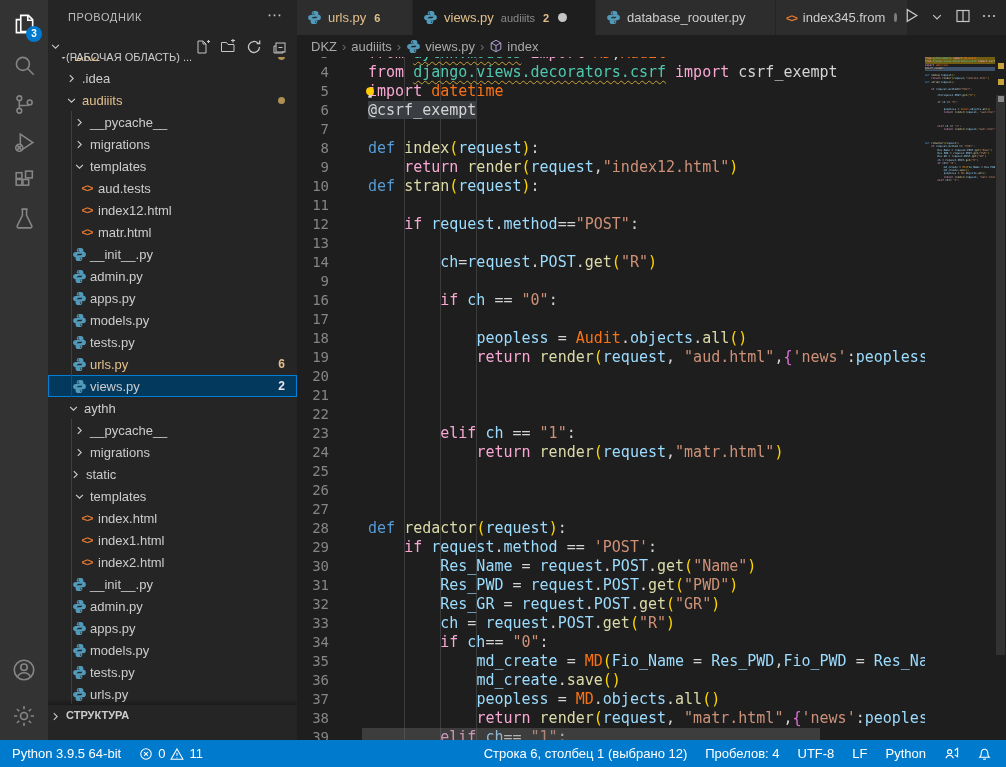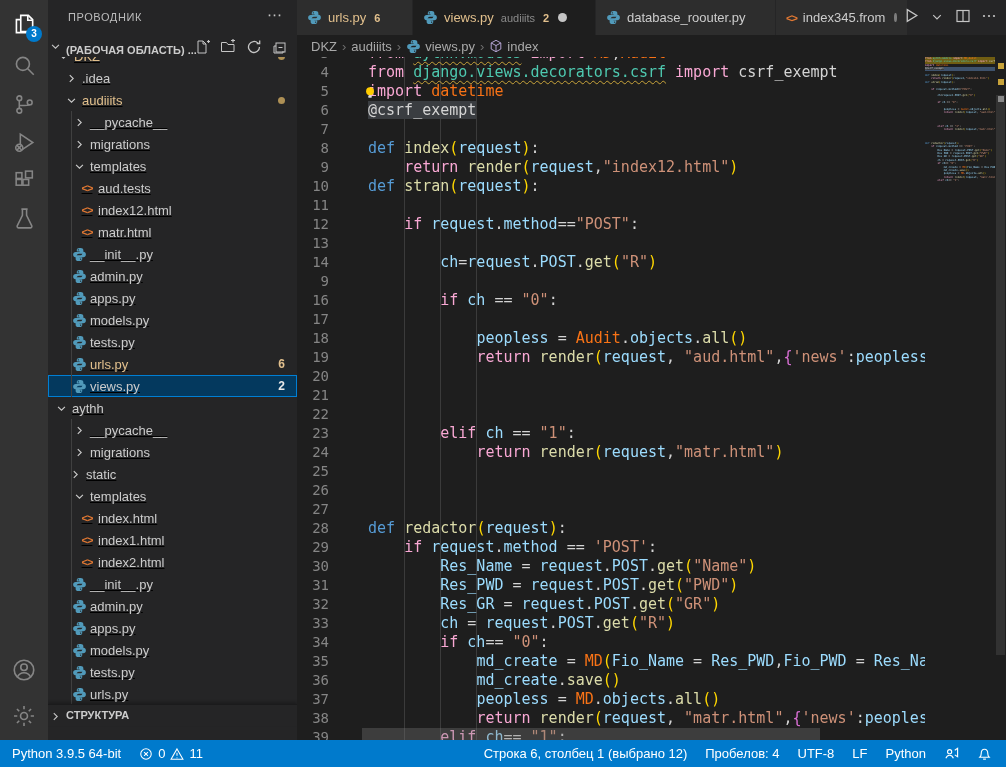--- a/index.html
+++ b/index.html
@@ -13,25 +13,25 @@
   .act-item svg { display:block; }
   .act-badge { position:absolute; right:6px; bottom:2px; min-width:16px; height:16px; border-radius:9px; background:#007acc; color:#fff; font-size:10px; line-height:16px; text-align:center; font-weight:bold; }
 
   
   #sidebar { position:absolute; left:48px; top:0; width:249px; height:740px; background:#252526; z-index:4; overflow:hidden; }
   #sb-title { position:absolute; left:0; top:0; width:100%; height:35px; }
   #sb-title .t { position:absolute; left:20px; top:11px; font-size:11px; color:#bbbbbb; letter-spacing:.6px; }
   #sb-title .more { position:absolute; right:14px; top:6px; color:#c5c5c5; font-size:15px; letter-spacing:1px; cursor:pointer; }
   #sb-section { position:absolute; left:0; top:35px; width:100%; height:22px; }
   #sb-section .chev { position:absolute; left:2px; top:3px; color:#c5c5c5; }
-  #sb-section .t { position:absolute; left:18px; top:9px; font-size:11px; font-weight:bold; color:#cccccc; white-space:nowrap; }
+  #sb-section .t { position:absolute; left:18px; top:16px; font-size:11px; font-weight:normal; color:#cccccc; white-space:nowrap; }
   .sb-actions { position:absolute; right:8px; top:3px; display:flex; gap:8px; color:#c5c5c5; }
   .sb-actions span { cursor:pointer; width:18px; height:18px; display:flex; align-items:center; justify-content:center; }
 
-  #tree { position:absolute; left:0; top:57px; width:100%; height:669px; overflow:hidden;text-decoration:underline; }
+  #tree { position:absolute; left:0; top:57px; width:100%; height:669px; overflow:hidden; }
   #tree-inner { margin-top:-12px; position:relative; }
   .trow { position:relative; height:22px; display:flex; align-items:center; font-size:13px; color:#cccccc; cursor:pointer; white-space:nowrap; }
   .trow .chev { width:18px; height:16px; flex:none; display:flex; align-items:center; justify-content:center; color:#cccccc; }
   .trow .ficon { width:18px; height:16px; flex:none; display:flex; align-items:center; justify-content:center; }
   .trow .lbl { margin-left:2px; }
   .trow.mod .lbl { color:#e2c08d; }
   .trow.selected { background:#04395e; outline:1px solid #007fd4; outline-offset:-1px; }
   .trow .rbadge { position:absolute; right:12px; font-size:12px; color:#e2c08d; font-weight:bold; }
   .trow.selected .rbadge { color:#e8e8e8; }
   .trow .dot { position:absolute; right:12px; width:7px; height:7px; border-radius:50%; background:#ae9055; }
@@ -359,21 +359,21 @@
           <span class="guide"></span>
           <span class="ficon">
             <svg width="15" height="15" viewBox="0 0 16 16">
               <path fill="#519aba" d="M7.9 1C6.1 1 5.1 1.8 5.1 3.2V4.7h3v.5H3.9C2.3 5.2 1.2 6.1 1.2 8c0 2 1 2.9 2.6 2.9h1.3V9.2c0-1.2 1-2.1 2.2-2.1h3c1 0 1.8-.9 1.8-1.9V3.2C12.1 1.9 10.9 1 9.4 1zM6.8 2.3a.75.75 0 110 1.5.75.75 0 010-1.5z"></path>
               <path fill="#519aba" d="M8.1 15c1.8 0 2.8-.8 2.8-2.2v-1.5h-3v-.5h4.2c1.6 0 2.7-.9 2.7-2.8 0-2-1-2.9-2.6-2.9h-1.3v1.7c0 1.2-1 2.1-2.2 2.1h-3c-1 0-1.8.9-1.8 1.9v1.9C3.9 14.1 5.1 15 6.6 15zm1.1-1.3a.75.75 0 110-1.5.75.75 0 010 1.5z"></path>
             </svg>
           </span>
           <span class="lbl">views.py</span>
           <span class="rbadge">2</span>
         </div>
-        <div class="trow" style="padding-left: 4px; align-items: center;">
+        <div class="trow" style="padding-left: 16px; align-items: center;">
           <span class="chev">
             <svg width="11" height="11" viewBox="0 0 16 16" fill="none" stroke="currentColor" stroke-width="1.6">
               <path d="M3 5.5l5 5 5-5"></path>
             </svg>
           </span>
           <span class="lbl">aythh</span>
         </div>
         <div class="trow" style="padding-left: 22px;">
           <span class="guide"></span>
           <span class="chev">

